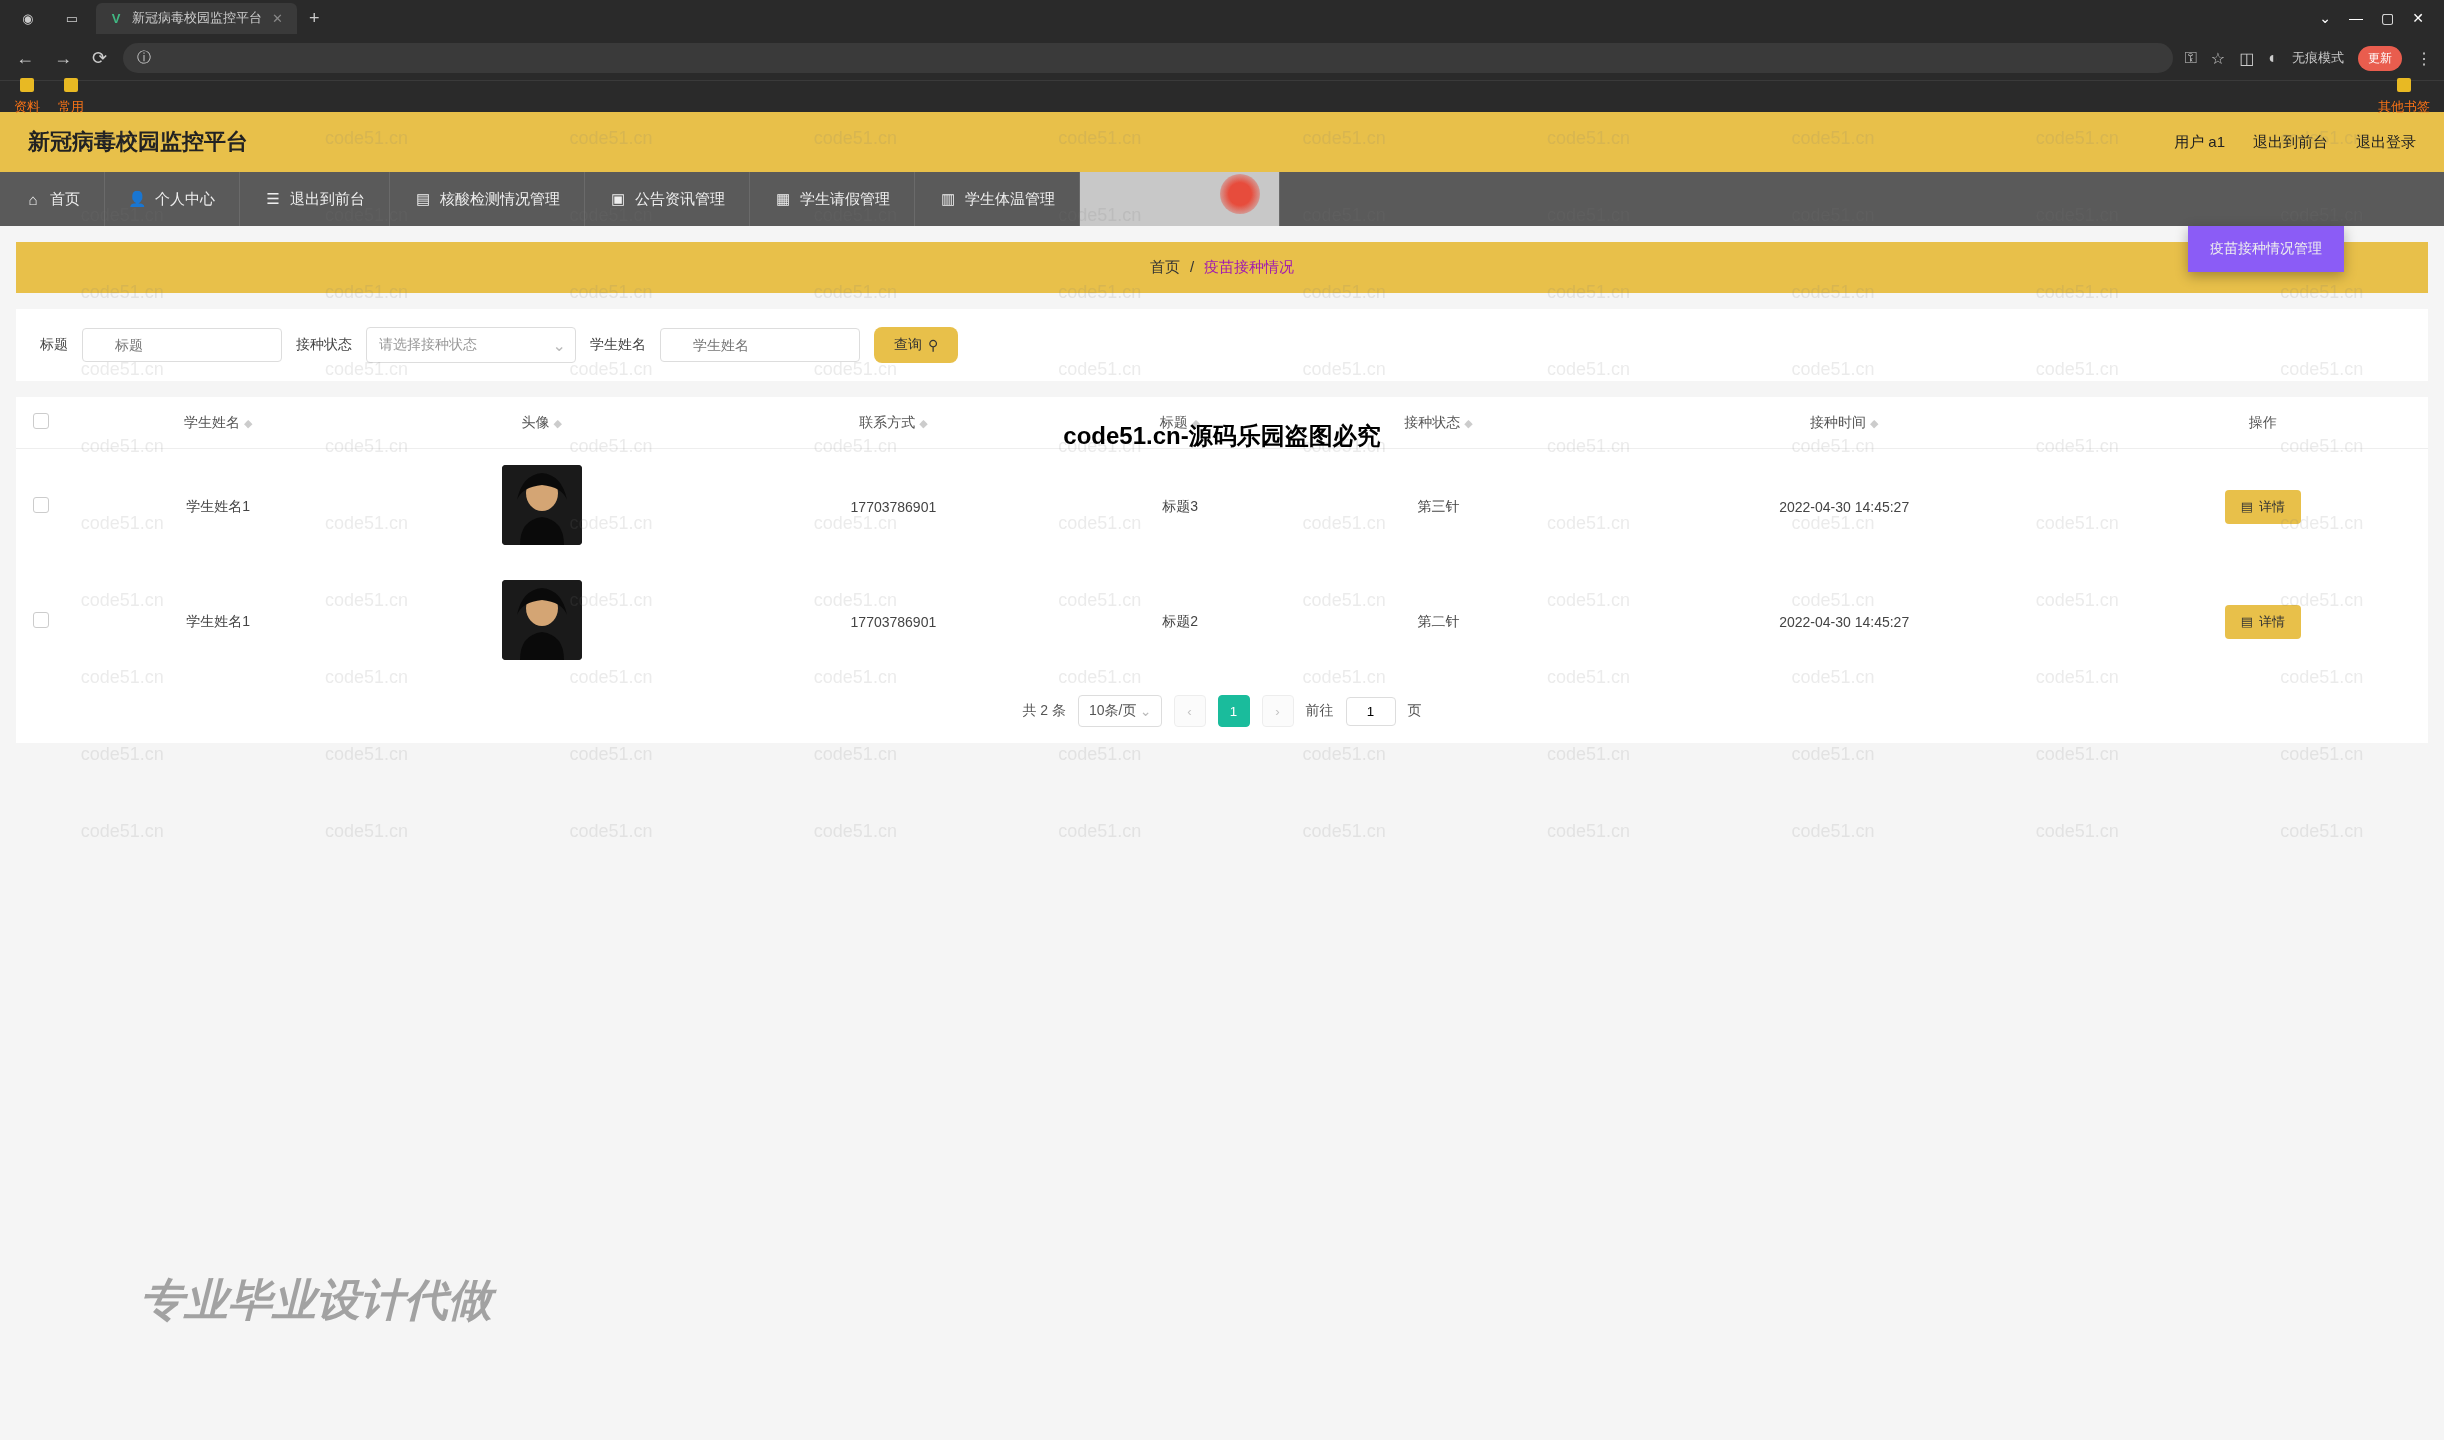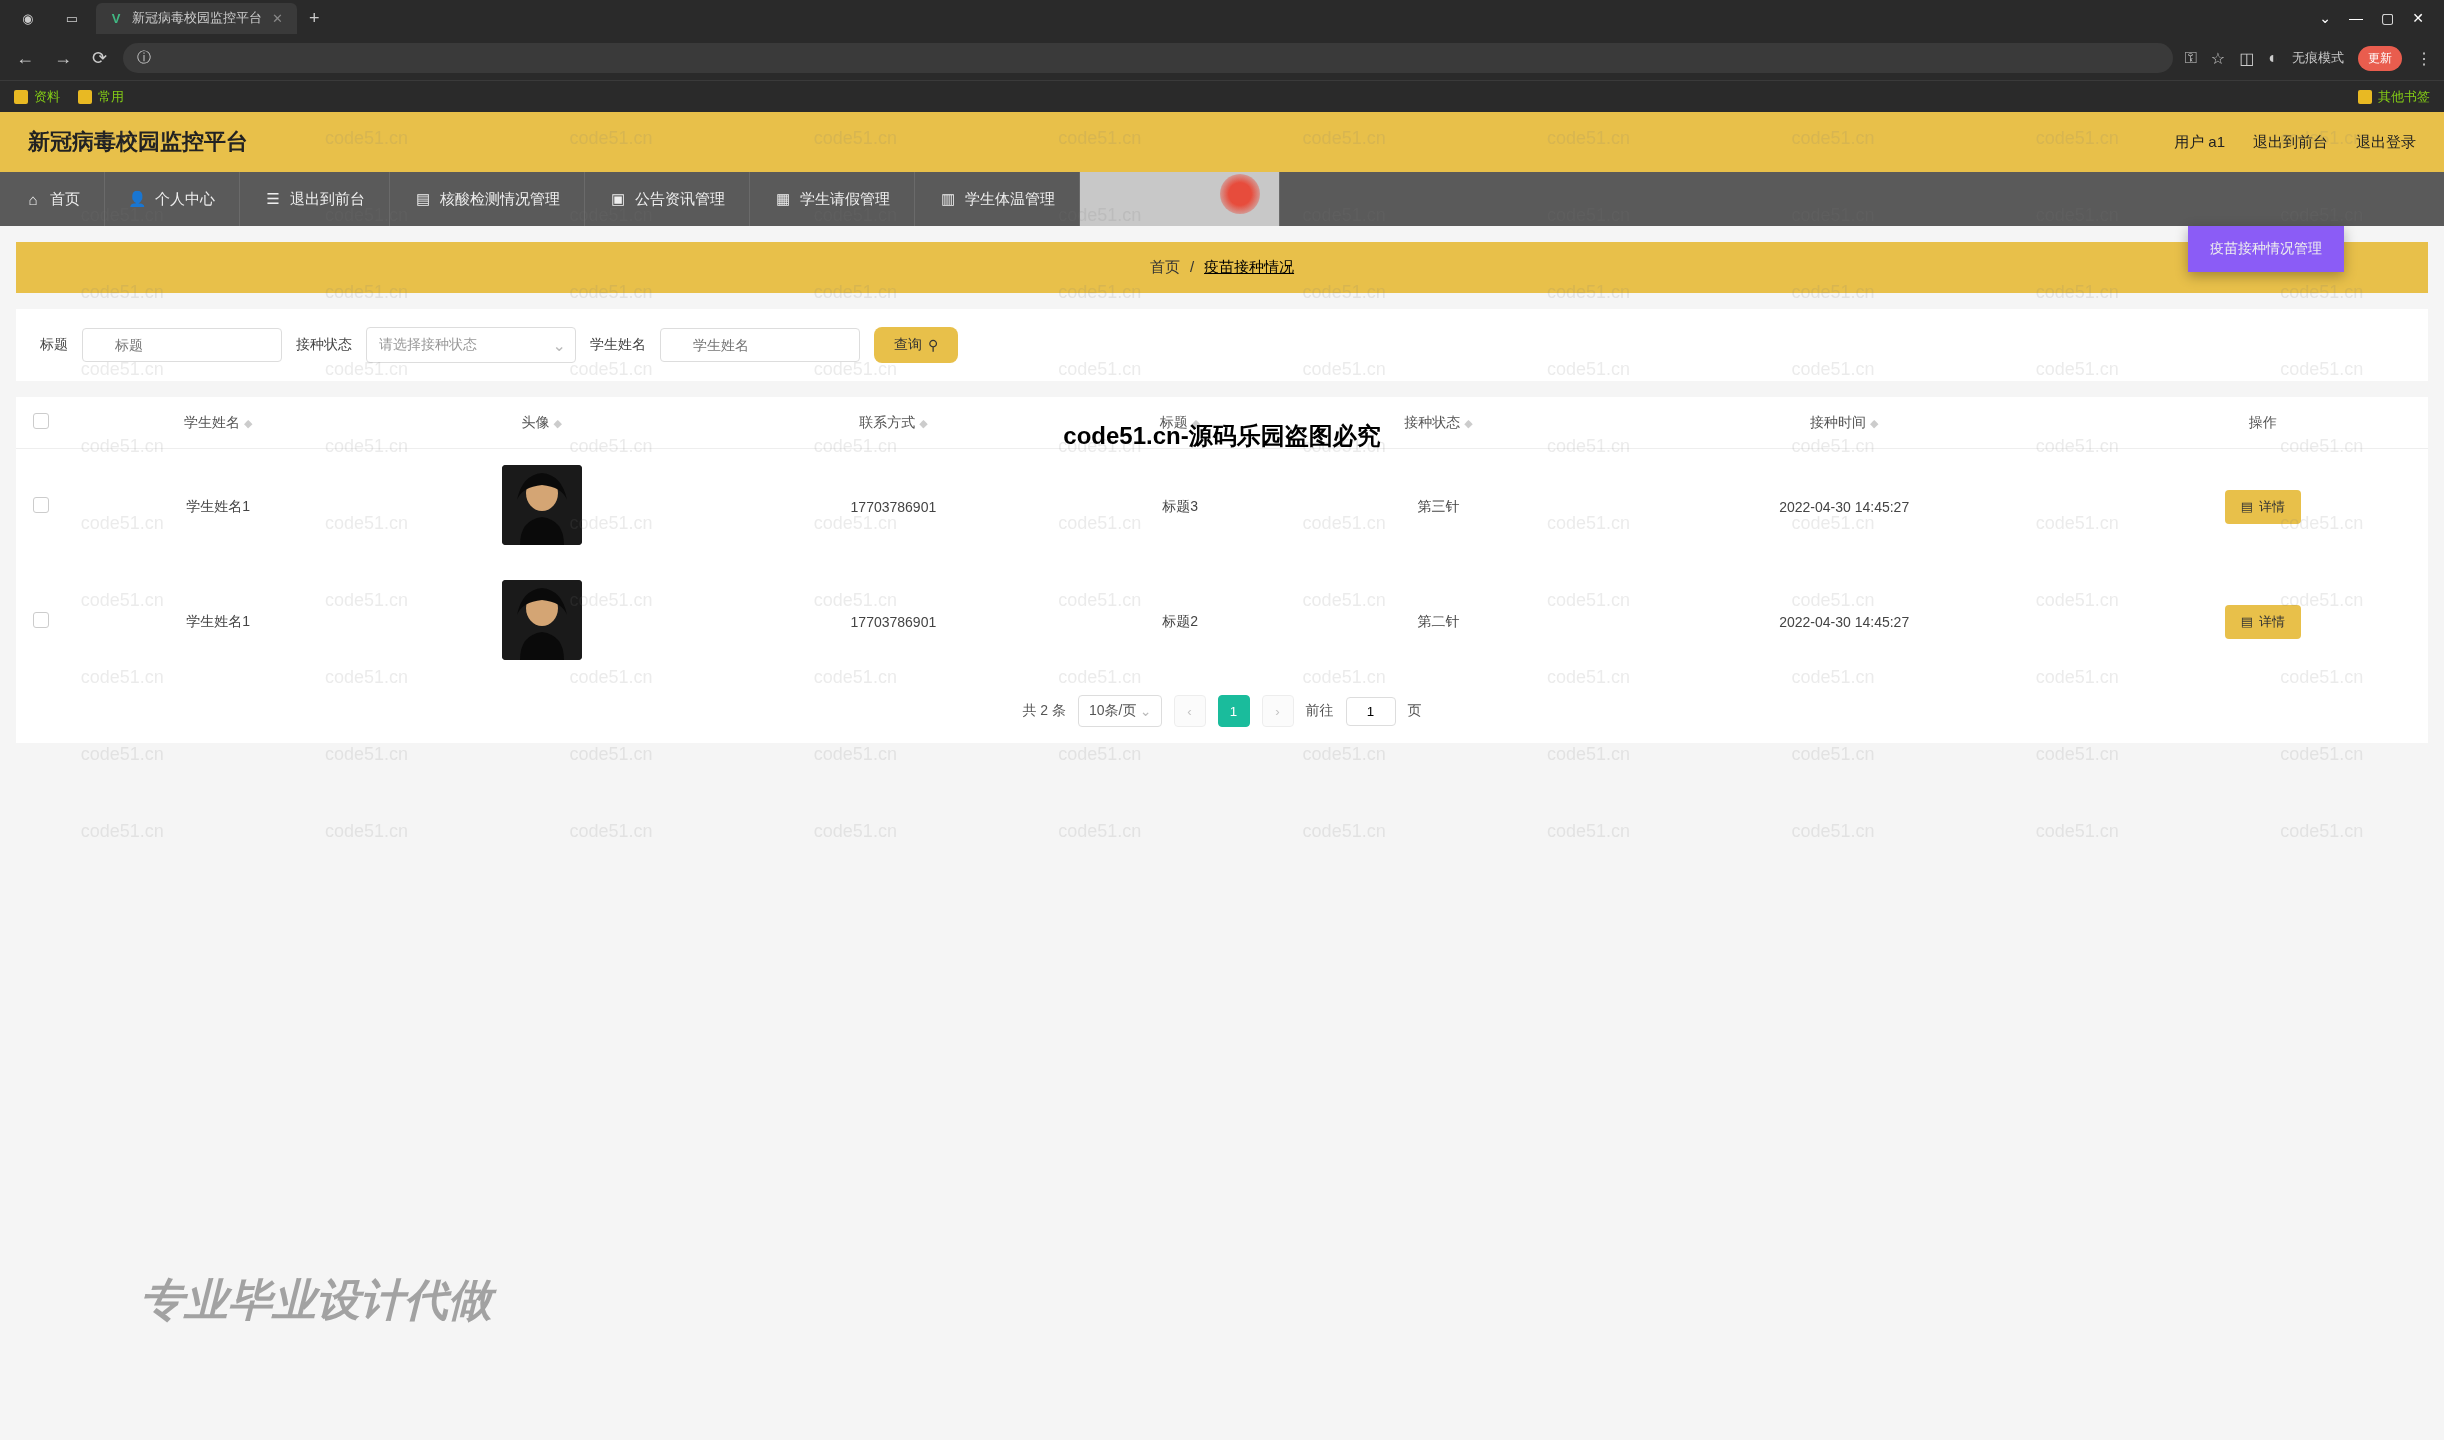--- a/index.html
+++ b/index.html
@@ -19,21 +19,21 @@
 .addr-bar { display: flex; align-items: center; height: 44px; padding: 0 12px; gap: 12px; background: #2a2a2a; }
 .nav-btn { color: #ccc; cursor: pointer; font-size: 18px; padding: 4px; }
 .url-box { flex: 1; display: flex; align-items: center; background: #3a3a3a; border-radius: 20px; padding: 6px 14px; color: #ccc; font-size: 14px; gap: 8px; }
 .url-text { flex: 1; }
 .addr-right { display: flex; align-items: center; gap: 14px; color: #ccc; }
 .incognito-label { font-size: 13px; }
 .update-btn { background: #e95d4e; color: #fff; padding: 4px 10px; border-radius: 14px; font-size: 12px; cursor: pointer; }
 .menu-dots { color: #ccc; cursor: pointer; }
 
 .bookmark-bar { display: flex; align-items: center; height: 32px; padding: 0 14px; gap: 18px; background: #2a2a2a; border-top: 1px solid #3a3a3a; }
-.bookmark-item { display: flex; align-items: center; gap: 6px; color: #84cc16; font-size: 13px; cursor: pointer; }
+.bookmark-item { display: flex; align-items: center; gap: 6px; color: #f97316; font-size: 13px; cursor: pointer; flex-direction: column; }
 .bookmark-icon { width: 14px; height: 14px; background: #e8b923; border-radius: 2px; }
 .bookmark-other { margin-left: auto; padding-left: 36px; }
 
 
 .app-header { background: #e8c04a; display: flex; align-items: center; height: 60px; padding: 0 28px; }
 .app-title { font-size: 22px; font-weight: bold; color: #222; }
 .header-right { margin-left: auto; display: flex; gap: 28px; font-size: 15px; color: #222; }
 .header-link { cursor: pointer; }
 
 
@@ -44,21 +44,21 @@
 .nav-icon { width: 18px; height: 18px; display: inline-flex; align-items: center; justify-content: center; }
 
 
 .dropdown-panel { position: absolute; top: 54px; right: 100px; background: #8b5cf6; color: #eee; padding: 14px 22px; font-size: 14px; box-shadow: 0 4px 12px rgba(0,0,0,0.3); z-index: 10; }
 
 
 .cursor-ind { position: absolute; top: 174px; left: 1220px; width: 40px; height: 40px; background: radial-gradient(circle, #e74c3c 40%, rgba(231,76,60,0.4) 70%); border-radius: 50%; z-index: 20; pointer-events: none; }
 
 
 .breadcrumb-bar { background: #e8c04a; margin: 16px; padding: 16px 24px; display: flex; justify-content: center; gap: 10px; font-size: 15px; color: #333; }
-.crumb-current { color: #000000; text-decoration: underline; }
+.crumb-current { color: #a21caf; }
 
 
 .filter-bar { background: #fff; margin: 0 16px; padding: 18px 24px; display: flex; align-items: center; gap: 14px; flex-wrap: wrap; }
 .filter-label { font-size: 14px; color: #444; }
 .filter-input { border: 1px solid #ddd; border-radius: 4px; padding: 8px 12px 8px 32px; font-size: 14px; width: 200px; position: relative; }
 .input-wrap { position: relative; }
 .input-icon { position: absolute; left: 10px; top: 50%; transform: translateY(-50%); color: #bbb; font-size: 14px; }
 .filter-select { border: 1px solid #ddd; border-radius: 4px; padding: 8px 30px 8px 12px; font-size: 14px; width: 210px; background: #fff; color: #999; cursor: pointer; appearance: none; }
 .select-wrap { position: relative; }
 .select-arrow { position: absolute; right: 10px; top: 50%; transform: translateY(-50%); color: #bbb; pointer-events: none; }

